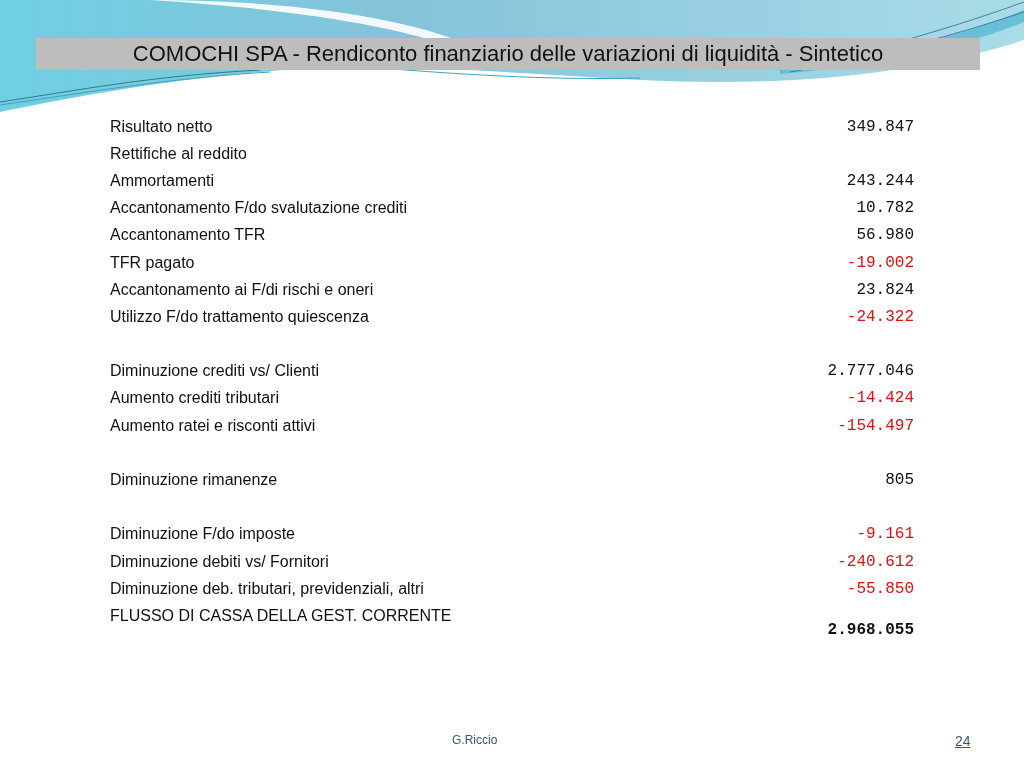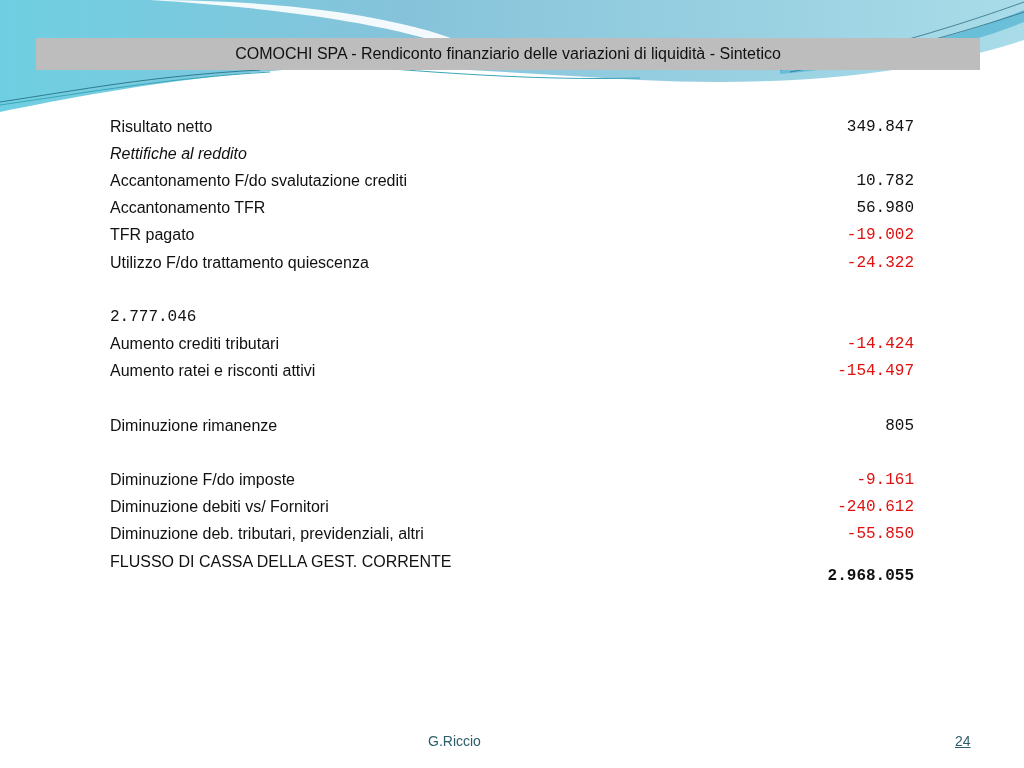--- a/index.html
+++ b/index.html
@@ -6,33 +6,33 @@
     body {
       width: 1024px; height: 768px; position: relative; overflow: hidden;
       background: #ffffff;
       font-family: "Liberation Sans", "DejaVu Sans", sans-serif;
     }
     .bg-deco { position: absolute; left: 0; top: 0; width: 1024px; height: 140px; }
     .title-bar {
       position: absolute; left: 36px; top: 38px; width: 944px; height: 32px;
       background: #bdbdbd;
       display: flex; align-items: center; justify-content: center;
-      font-size: 16px; color: #111; white-space: nowrap;
+      font-size: 22px; color: #111; white-space: nowrap;
     }
     .table { position: absolute; left: 110px; top: 113px; width: 804px; }
     .row {
       height: 27.2px; display: flex; justify-content: space-between; align-items: center;
       font-size: 16px; color: #111; gap: 26px;
     }
-    .row .label.italic { font-style: italic; }
+    .row .label.italic { }
     .row .value { text-align: right; font-family: Liberation Mono, monospace; }
     .row .value.neg { color: #e01010; }
     .row.total .value { font-weight: bold; margin-top: 28px; }
     .footer-author {
-      position: absolute; left: 428px; top: 733px; font-size: 14px; color: #2e5d6b;
+      position: absolute; left: 452px; top: 733px; font-size: 12px; color: #2e5d6b;
     }
     .footer-page {
       position: absolute; left: 955px; top: 733px; font-size: 14px; color: #2e5d6b; text-decoration: underline;
     }
   </style>
 </head>
 <body>
 
 <svg class="bg-deco" viewBox="0 0 1024 140" preserveAspectRatio="none">
   <defs>
@@ -57,40 +57,49 @@
 <div class="table" id="cf-table">
     <div class="row">
       <span class="label">Risultato netto</span>
       <span class="value">349.847</span>
     </div>
     <div class="row">
       <span class="label italic">Rettifiche al reddito</span>
       <span class="value"></span>
     </div>
     <div class="row">
+      <span class="label">Ammortamenti</span>
+      <span class="value">243.244</span>
+    </div>
+    <div class="row">
       <span class="label">Accantonamento F/do svalutazione crediti</span>
       <span class="value">10.782</span>
     </div>
     <div class="row">
       <span class="label">Accantonamento TFR</span>
       <span class="value">56.980</span>
     </div>
     <div class="row">
       <span class="label">TFR pagato</span>
       <span class="value neg">-19.002</span>
     </div>
     <div class="row">
+      <span class="label">Accantonamento ai F/di rischi e oneri</span>
+      <span class="value">23.824</span>
+    </div>
+    <div class="row">
       <span class="label">Utilizzo F/do trattamento quiescenza</span>
       <span class="value neg">-24.322</span>
     </div>
     <div class="row">
       <span class="label"></span>
       <span class="value"></span>
     </div>
     <div class="row">
+      <span class="label">Diminuzione crediti vs/ Clienti</span>
       <span class="value">2.777.046</span>
     </div>
     <div class="row">
       <span class="label">Aumento crediti tributari</span>
       <span class="value neg">-14.424</span>
     </div>
     <div class="row">
       <span class="label">Aumento ratei e risconti attivi</span>
       <span class="value neg">-154.497</span>
     </div>

